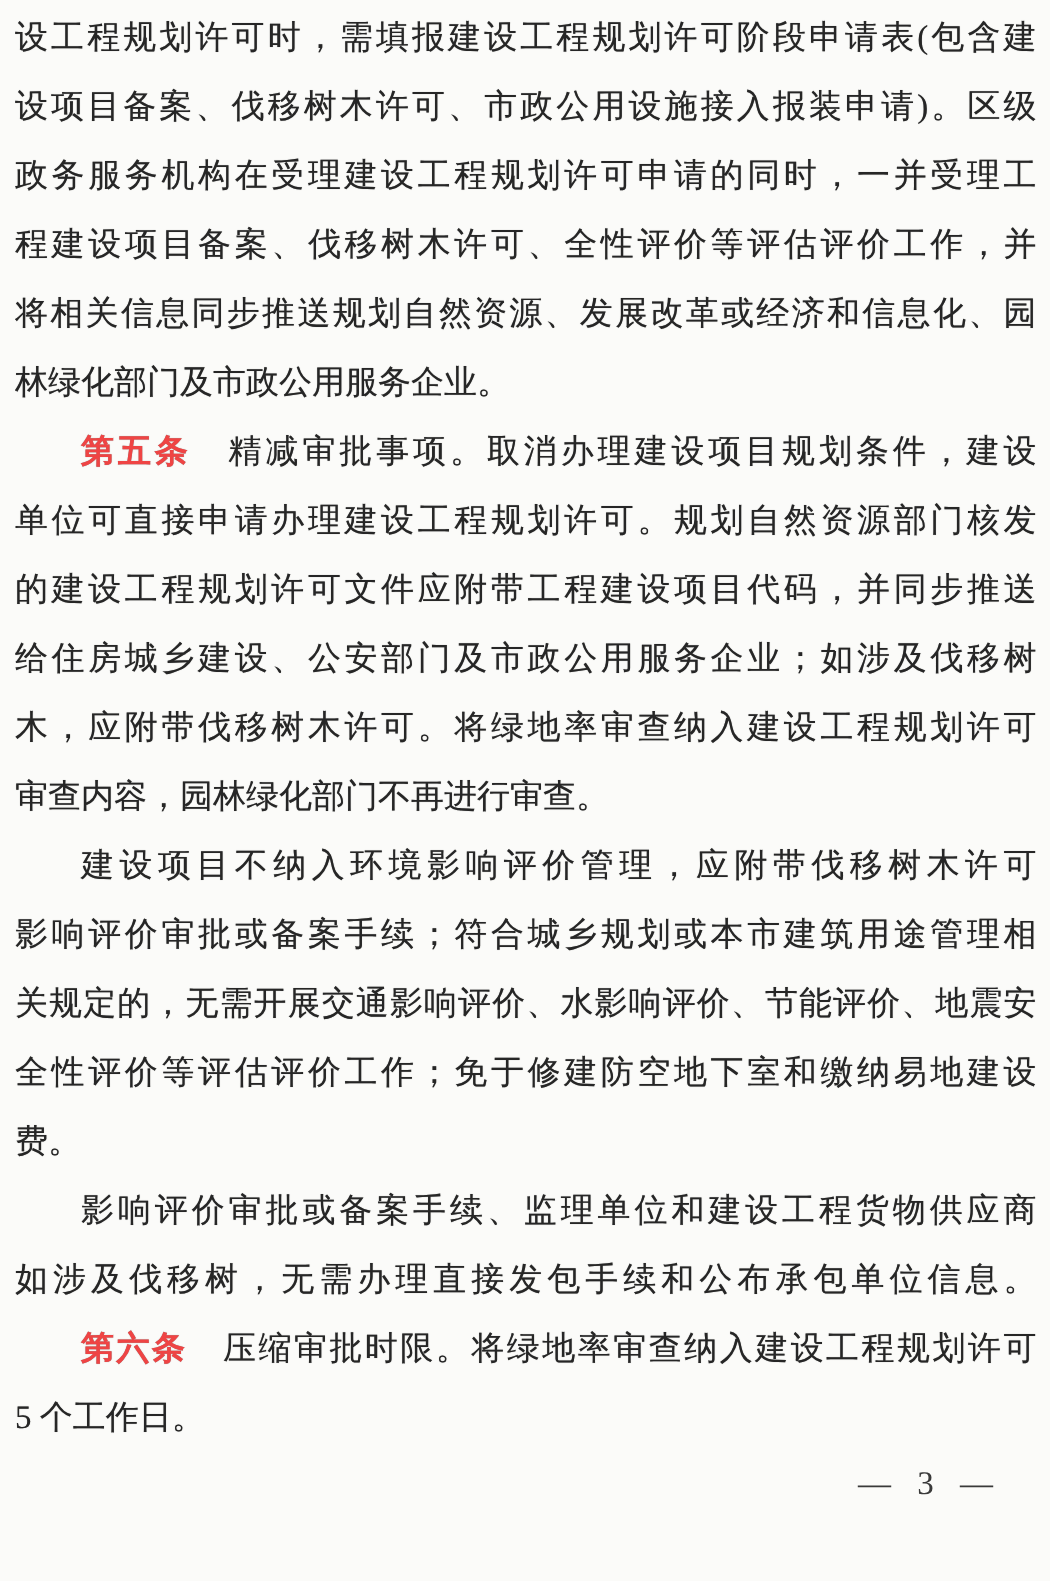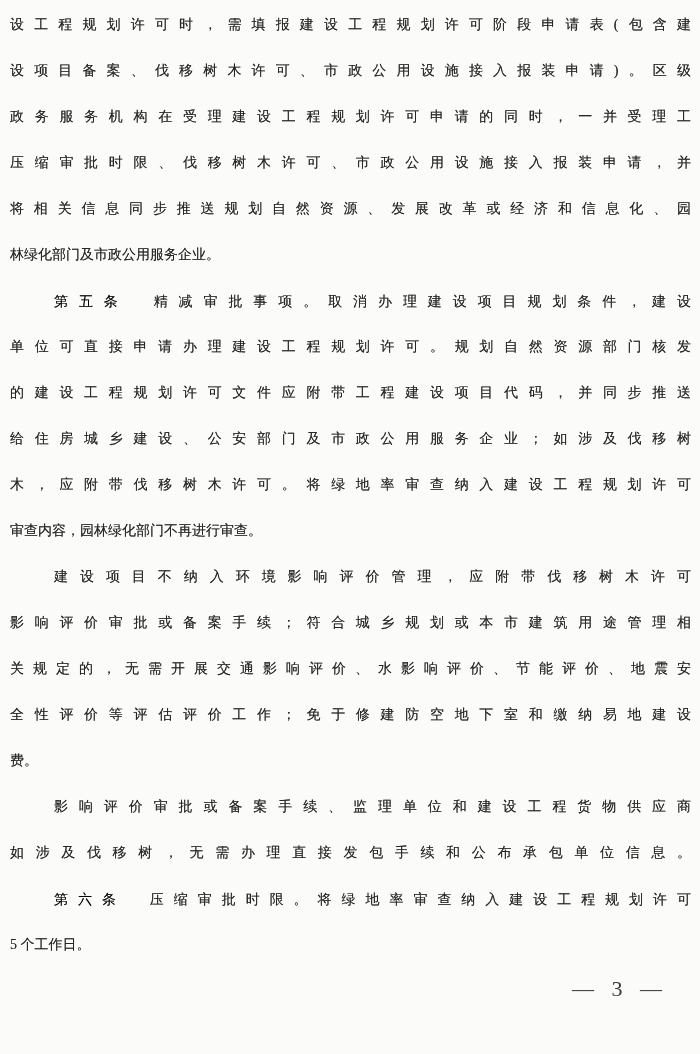--- a/index.html
+++ b/index.html
@@ -10,57 +10,57 @@
     color: #262626;
     font-family: "Liberation Serif", "DejaVu Serif", serif;
     overflow: hidden;
   }
   .doc {
     padding: 2px 9px 0 10px;
     width: 681px;
     box-sizing: content-box;
   }
   .line {
-    font-size: 14px;
+    font-size: 22px;
     line-height: 46px;
     height: 46px;
     white-space: normal;
     text-shadow: 0 0 0.5px rgba(20,20,20,0.55);
     overflow: hidden;
   }
   .j {
     text-align: justify;
     text-align-last: justify;
   }
   .indent { text-indent: 44px; }
   .article {
-    font-weight: 400;
+    font-weight: 700;
     font-family: "Liberation Sans", "DejaVu Sans", sans-serif;
-    color: #000000;
+    color: #ef4444;
   }
   .pagenum {
     margin-top: 4px;
     height: 34px;
     line-height: 34px;
     text-align: right;
     padding-right: 32px;
     font-size: 22px;
     color: #3a3a3a;
     letter-spacing: 6px;
     font-family: "Liberation Serif", "DejaVu Serif", serif;
   }
 </style>
 </head>
 <body>
 
 <div class="doc">
   <div class="line j">设工程规划许可时，需填报建设工程规划许可阶段申请表(包含建</div>
   <div class="line j">设项目备案、伐移树木许可、市政公用设施接入报装申请)。区级</div>
   <div class="line j">政务服务机构在受理建设工程规划许可申请的同时，一并受理工</div>
-  <div class="line j">压缩审批时限、伐移树木许可、市政公用设施接入报装申请，并</div>
+  <div class="line j">程建设项目备案、伐移树木许可、全性评价等评估评价工作，并</div>
   <div class="line j">将相关信息同步推送规划自然资源、发展改革或经济和信息化、园</div>
   <div class="line">林绿化部门及市政公用服务企业。</div>
   <div class="line j indent">
     <span class="article">第五条</span><span>　精减审批事项。取消办理建设项目规划条件，建设</span>
   </div>
   <div class="line j">单位可直接申请办理建设工程规划许可。规划自然资源部门核发</div>
   <div class="line j">的建设工程规划许可文件应附带工程建设项目代码，并同步推送</div>
   <div class="line j">给住房城乡建设、公安部门及市政公用服务企业；如涉及伐移树</div>
   <div class="line j">木，应附带伐移树木许可。将绿地率审查纳入建设工程规划许可</div>
   <div class="line">审查内容，园林绿化部门不再进行审查。</div>

